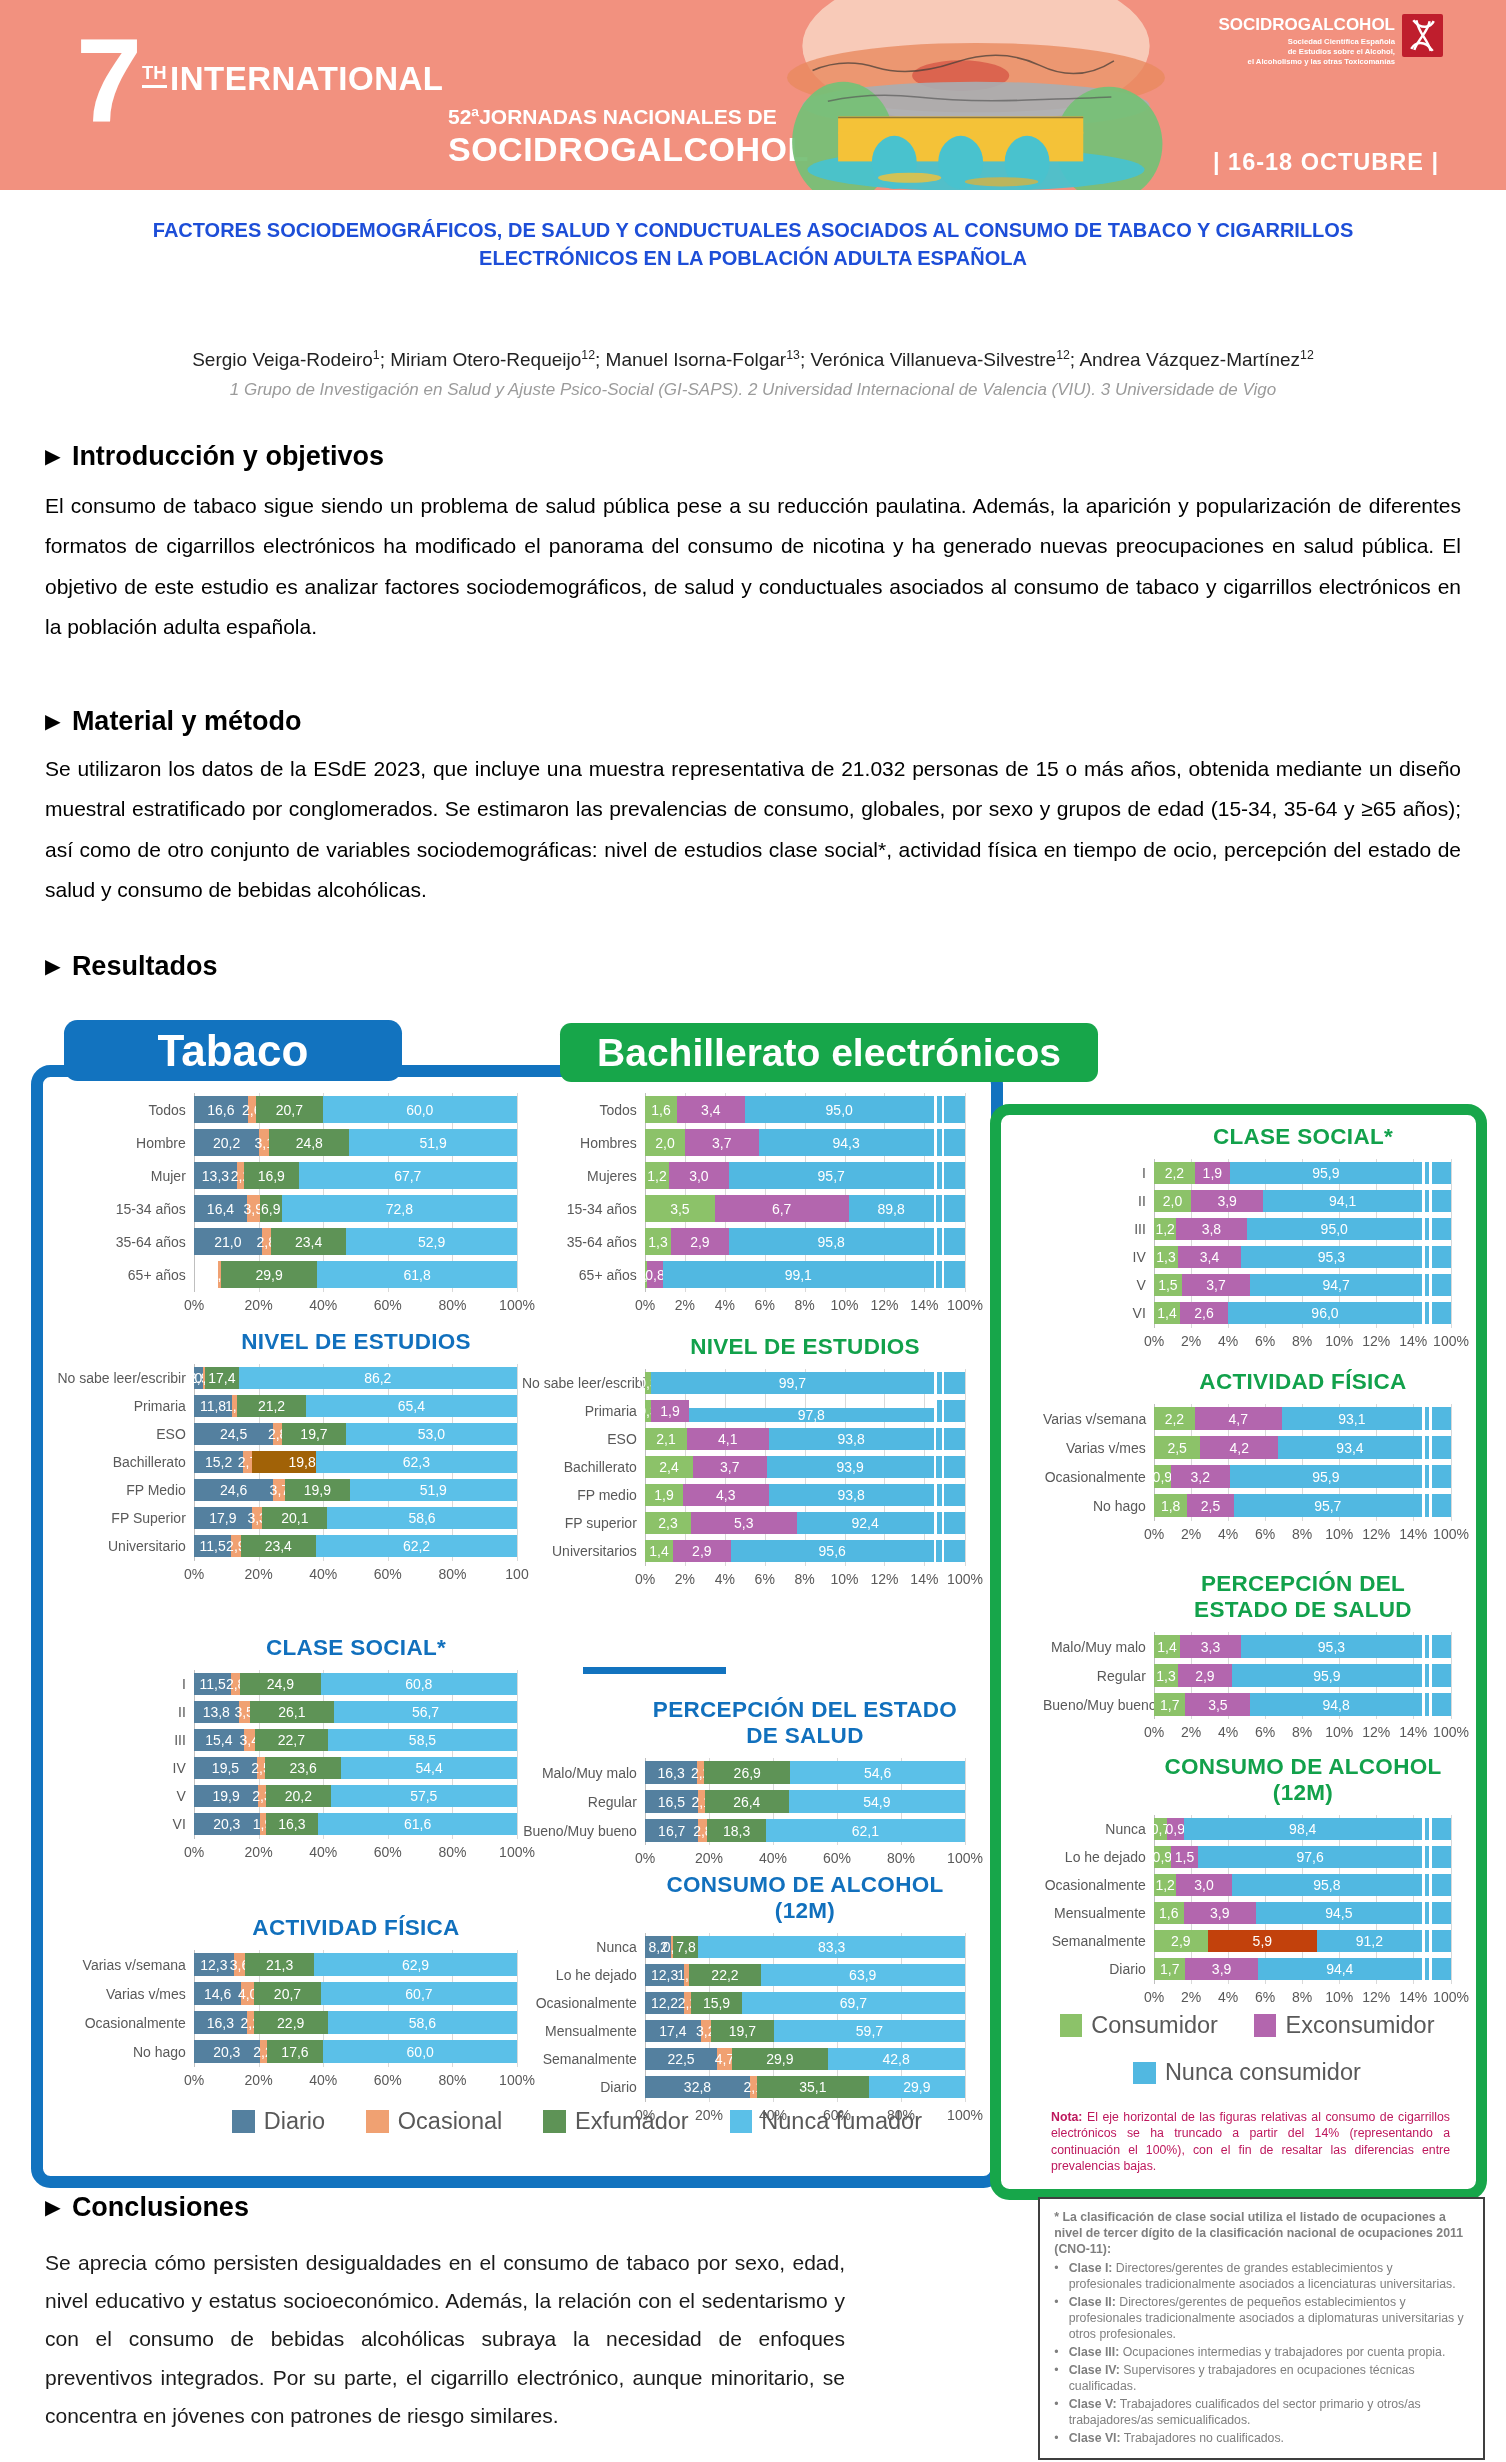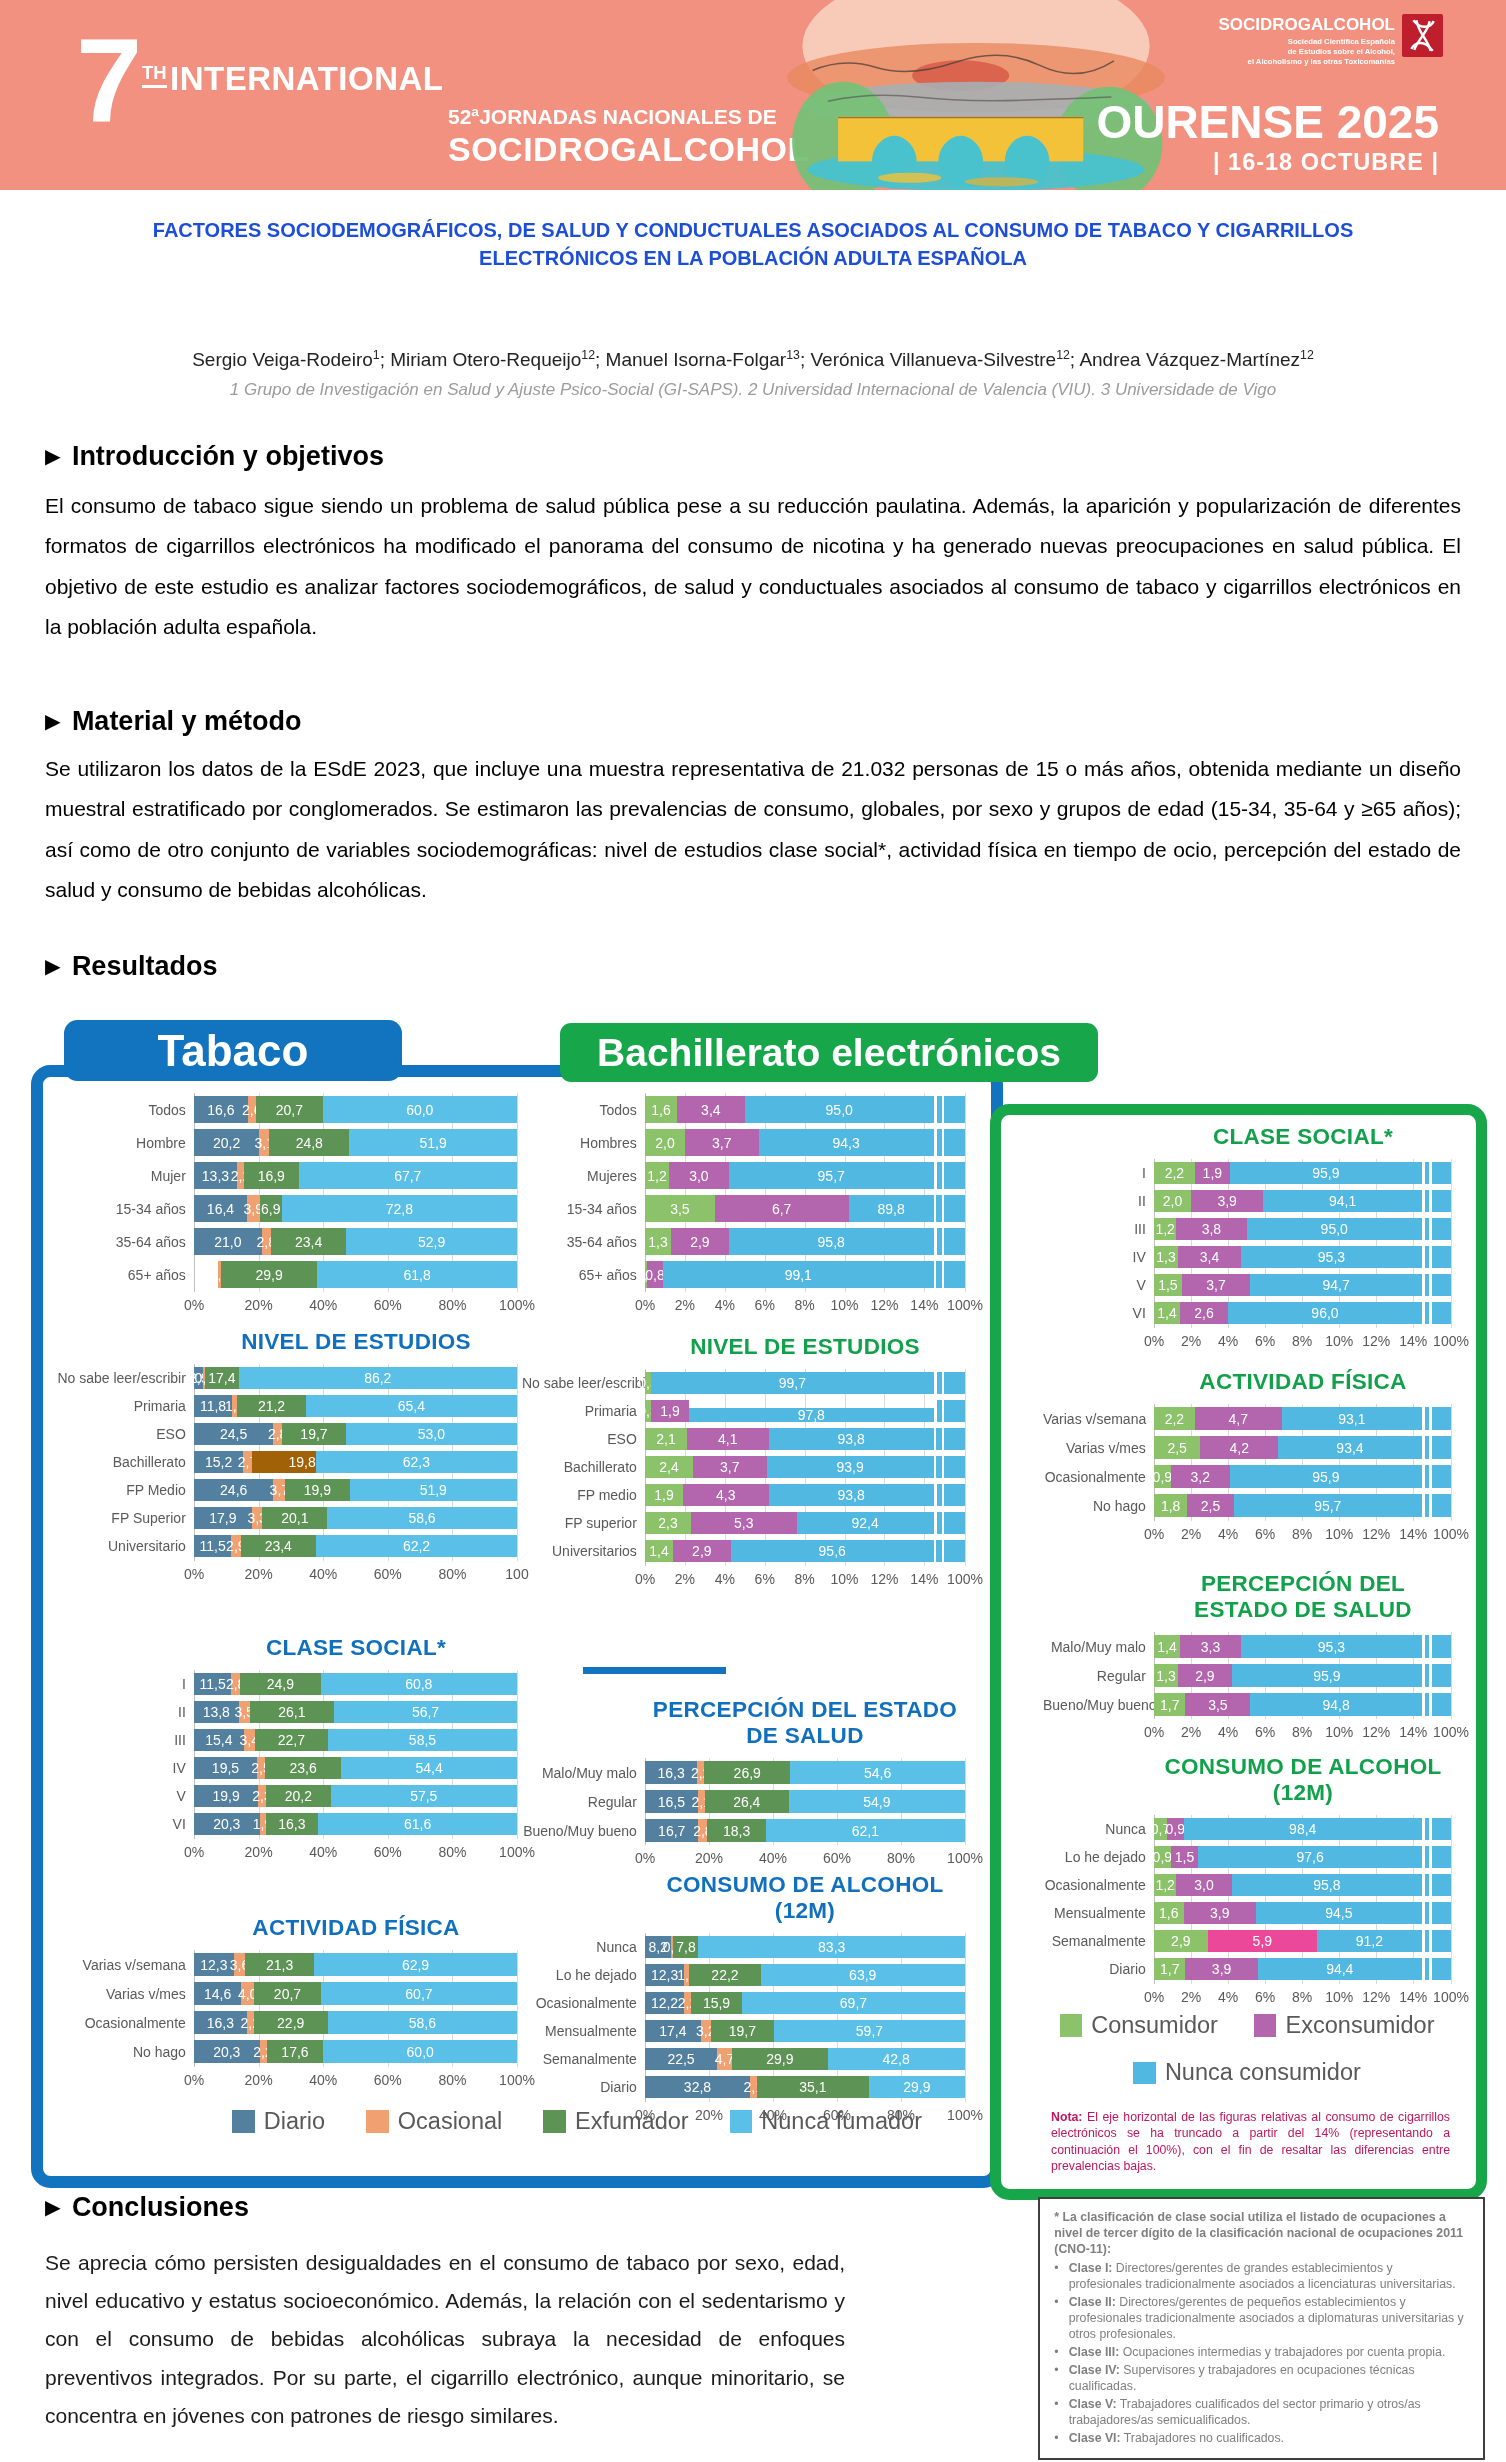--- a/index.html
+++ b/index.html
@@ -92,21 +92,20 @@
     <ellipse cx="280" cy="318" rx="44" ry="52" fill="#49C2CE"></ellipse>
     <ellipse cx="410" cy="318" rx="44" ry="52" fill="#49C2CE"></ellipse>
     <ellipse cx="540" cy="318" rx="44" ry="52" fill="#49C2CE"></ellipse>
     <ellipse cx="310" cy="348" rx="62" ry="10" fill="#F4C238" opacity="0.8"></ellipse>
     <ellipse cx="490" cy="356" rx="72" ry="9" fill="#E8B02F" opacity="0.7"></ellipse>
     <path d="M120,138 q60,-26 125,-6 t155,-10 t165,6 t145,-9" stroke="#4a3f38" stroke-width="3" fill="none" opacity="0.75"></path>
     <path d="M150,198 q85,-18 175,-8 t215,6 t165,-6" stroke="#555555" stroke-width="3" fill="none" opacity="0.65"></path>
     <path d="M170,230 h480" stroke="#3f3f3f" stroke-width="3" opacity="0.55"></path>
   </svg>
 
-  <div class="abs hour">OURENSE 2025</div>
   <div class="abs hdate">| 16-18 OCTUBRE |</div>
   <div class="abs hlogo-t">SOCIDROGALCOHOL</div>
   <div class="abs hlogo-s" style="top:37px;">Sociedad Científica Española</div>
   <div class="abs hlogo-s" style="top:47px;">de Estudios sobre el Alcohol,</div>
   <div class="abs hlogo-s" style="top:57px;">el Alcoholismo y las otras Toxicomanías</div>
   <div class="abs hlogo-box">
     <svg viewBox="0 0 40 42" style="width:41px;height:43px;">
       <path d="M11,6 C19,16 28,13 31,7" stroke="#fff" stroke-width="2.4" fill="none"></path>
       <path d="M30,36 C22,25 13,27 9,34" stroke="#fff" stroke-width="2.4" fill="none"></path>
       <path d="M14,6 C17,20 24,23 28,36" stroke="#fff" stroke-width="2.4" fill="none"></path>
@@ -1621,21 +1620,21 @@
             </div>
           </div>
         </div>
         <div class="crow" style="height: 28px;">
           <div class="rlabel" style="width: 111px;">Semanalmente</div>
           <div class="barwrap" style="width: 297px; height: 22.5px;">
             <div class="bar">
               <div class="seg" style="width: 18.0836%; background: rgb(140, 194, 105);">
                 <span>2,9</span>
               </div>
-              <div class="seg" style="width: 36.7907%; background: #ec4899;">
+              <div class="seg" style="width: 36.7907%; background: #c2410c;">
                 <span>5,9</span>
               </div>
               <div class="seg" style="width: 35.3257%; background: rgb(81, 184, 225);">
                 <span>91,2</span>
               </div>
               <div class="seg" style="width: 0.9%; background: transparent;"></div>
               <div class="seg" style="width: 1.6%; background: rgb(81, 184, 225);"></div>
               <div class="seg" style="width: 0.9%; background: transparent;"></div>
               <div class="seg" style="width: 6.4%; background: rgb(81, 184, 225);"></div>
             </div>

